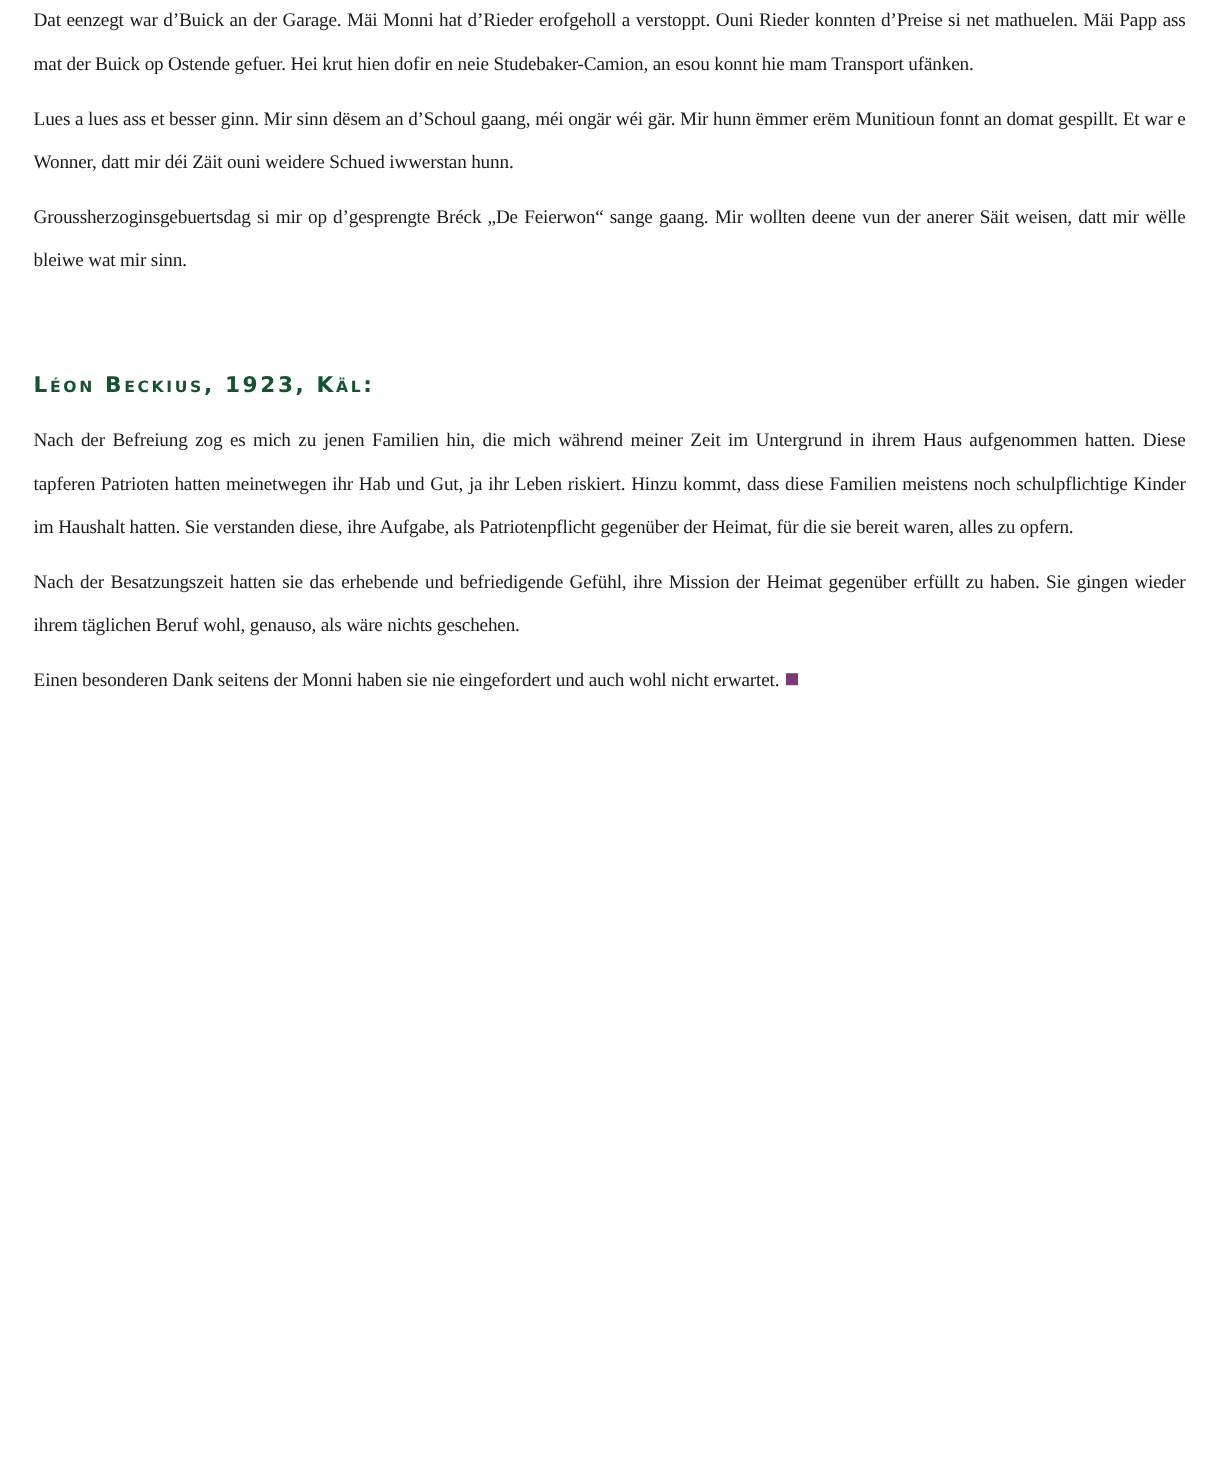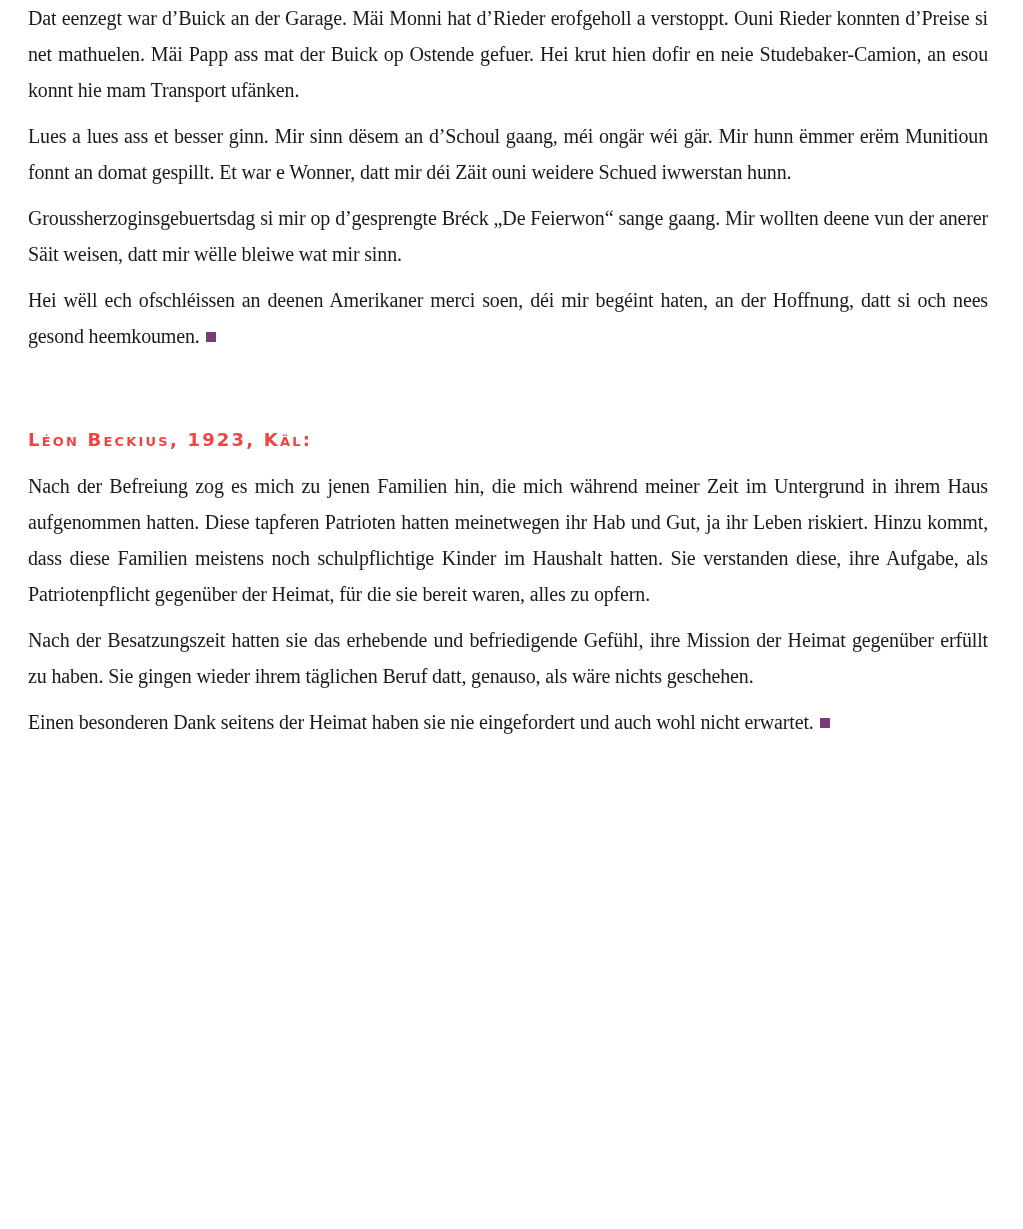--- a/index.html
+++ b/index.html
@@ -19,21 +19,21 @@
     position: absolute;
     left: 28px;
     top: 0;
     width: 960px;
   }
   .section {
     margin: 0;
   }
   p.para {
     margin: 0 0 10px 0;
-    font-size: 20px;
+    font-size: 16px;
     line-height: 36px;
     text-align: justify;
     letter-spacing: -0.15px;
     word-spacing: 0px;
   }
   .first-section {
     padding-top: 0px;
   }
   .end-mark {
     display: inline-block;
@@ -42,36 +42,35 @@
     margin-left: 6px;
     vertical-align: 1px;
   }
   .heading {
     margin: 72px 0 14px 0;
     font-family: "DejaVu Sans", "Liberation Sans", sans-serif;
     font-size: 18px;
     font-variant: small-caps;
     letter-spacing: 2.2px;
     font-weight: bold;
-    color: #ef4444;
+    color: #14532d;
     line-height: 28px;
   }
 </style>
 </head>
 <body style="background: rgb(255, 255, 255); color: rgb(26, 26, 26);">
 
 <div class="page">
 
   <div class="section first-section">
     <p class="para">Dat eenzegt war d’Buick an der Garage. Mäi Monni hat d’Rieder erofgeholl a verstoppt. Ouni Rieder konnten d’Preise si net mathuelen. Mäi Papp ass mat der Buick op Ostende gefuer. Hei krut hien dofir en neie Studebaker-Camion, an esou konnt hie mam Transport ufänken.</p>
     <p class="para">Lues a lues ass et besser ginn. Mir sinn dësem an d’Schoul gaang, méi ongär wéi gär. Mir hunn ëmmer erëm Munitioun fonnt an domat gespillt. Et war e Wonner, datt mir déi Zäit ouni weidere Schued iwwerstan hunn.</p>
     <p class="para">Groussherzoginsgebuertsdag si mir op d’gesprengte Bréck „De Feierwon“ sange gaang. Mir wollten deene vun der anerer Säit weisen, datt mir wëlle bleiwe wat mir sinn.</p>
-    <p class="para"><span>Hei wëll ech ofschléissen an deenen Amerikaner merci soen, déi mir begéint haten, an der Hoffnung, datt si och nees gesond heemkoumen.</span><span class="end-mark end-mark-color" style="background: rgb(122, 58, 120);"></span></p>
   </div>
 
   <div class="section">
     <h2 class="heading">Léon Beckius, 1923, Käl:</h2>
     <p class="para">Nach der Befreiung zog es mich zu jenen Familien hin, die mich während meiner Zeit im Untergrund in ihrem Haus aufgenommen hatten. Diese tapferen Patrioten hatten meinetwegen ihr Hab und Gut, ja ihr Leben riskiert. Hinzu kommt, dass diese Familien meistens noch schulpflichtige Kinder im Haushalt hatten. Sie verstanden diese, ihre Aufgabe, als Patriotenpflicht gegenüber der Heimat, für die sie bereit waren, alles zu opfern.</p>
-    <p class="para">Nach der Besatzungszeit hatten sie das erhebende und befriedigende Gefühl, ihre Mission der Heimat gegenüber erfüllt zu haben. Sie gingen wieder ihrem täglichen Beruf datt, genauso, als wäre nichts geschehen.</p>
-    <p class="para"><span>Einen besonderen Dank seitens der Heimat haben sie nie eingefordert und auch wohl nicht erwartet.</span><span class="end-mark end-mark-color" style="background: rgb(122, 58, 120);"></span></p>
+    <p class="para">Nach der Besatzungszeit hatten sie das erhebende und befriedigende Gefühl, ihre Mission der Heimat gegenüber erfüllt zu haben. Sie gingen wieder ihrem täglichen Beruf wohl, genauso, als wäre nichts geschehen.</p>
+    <p class="para"><span>Einen besonderen Dank seitens der Monni haben sie nie eingefordert und auch wohl nicht erwartet.</span><span class="end-mark end-mark-color" style="background: rgb(122, 58, 120);"></span></p>
   </div>
 
 </div>
 
 </body></html>

